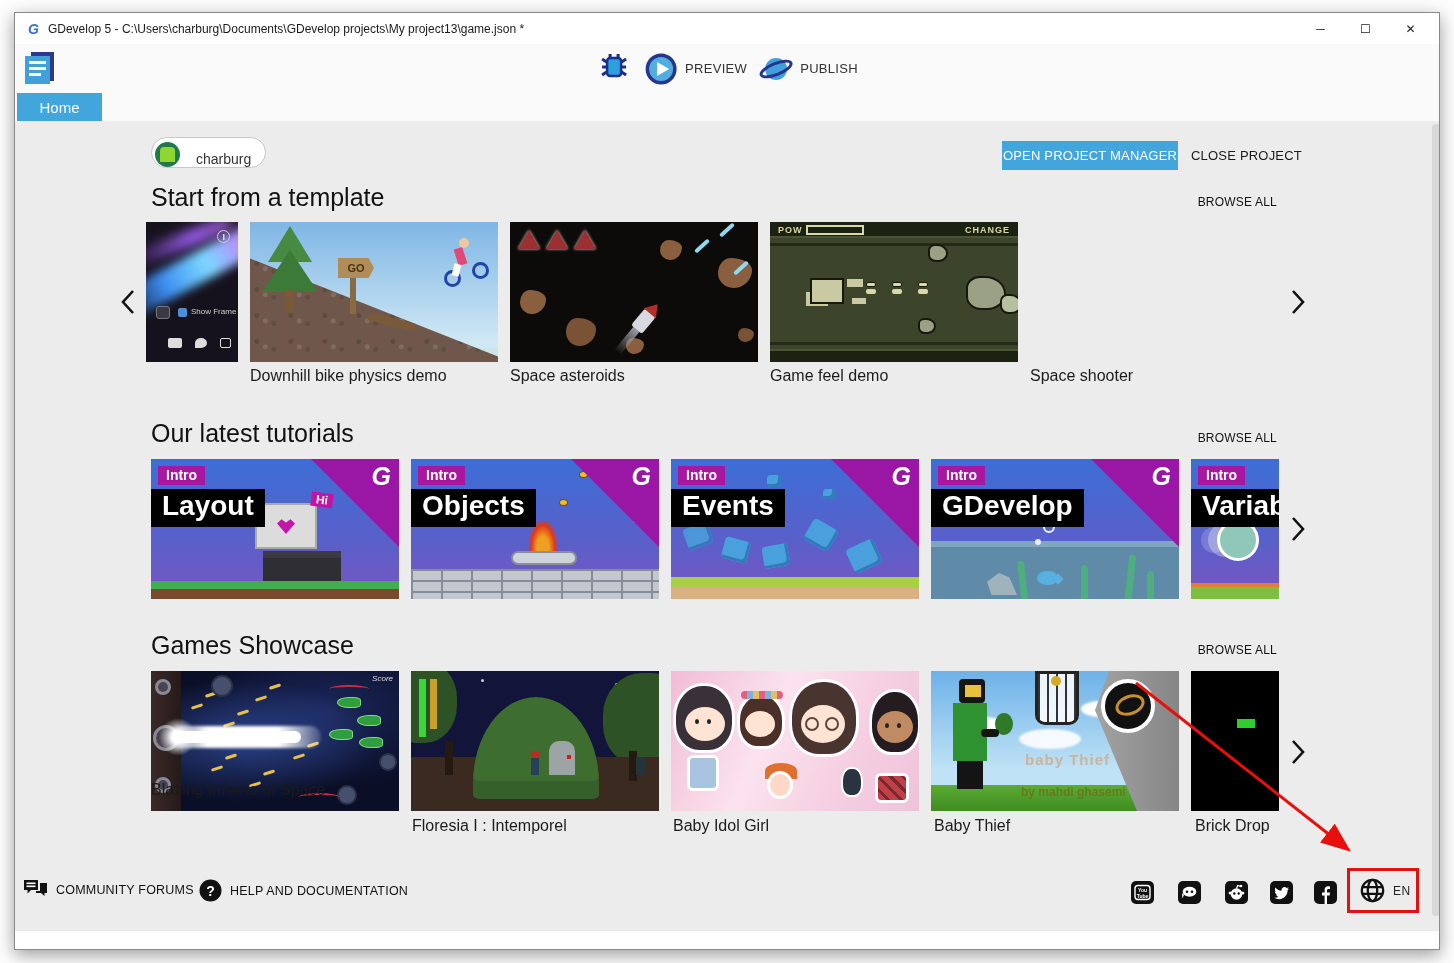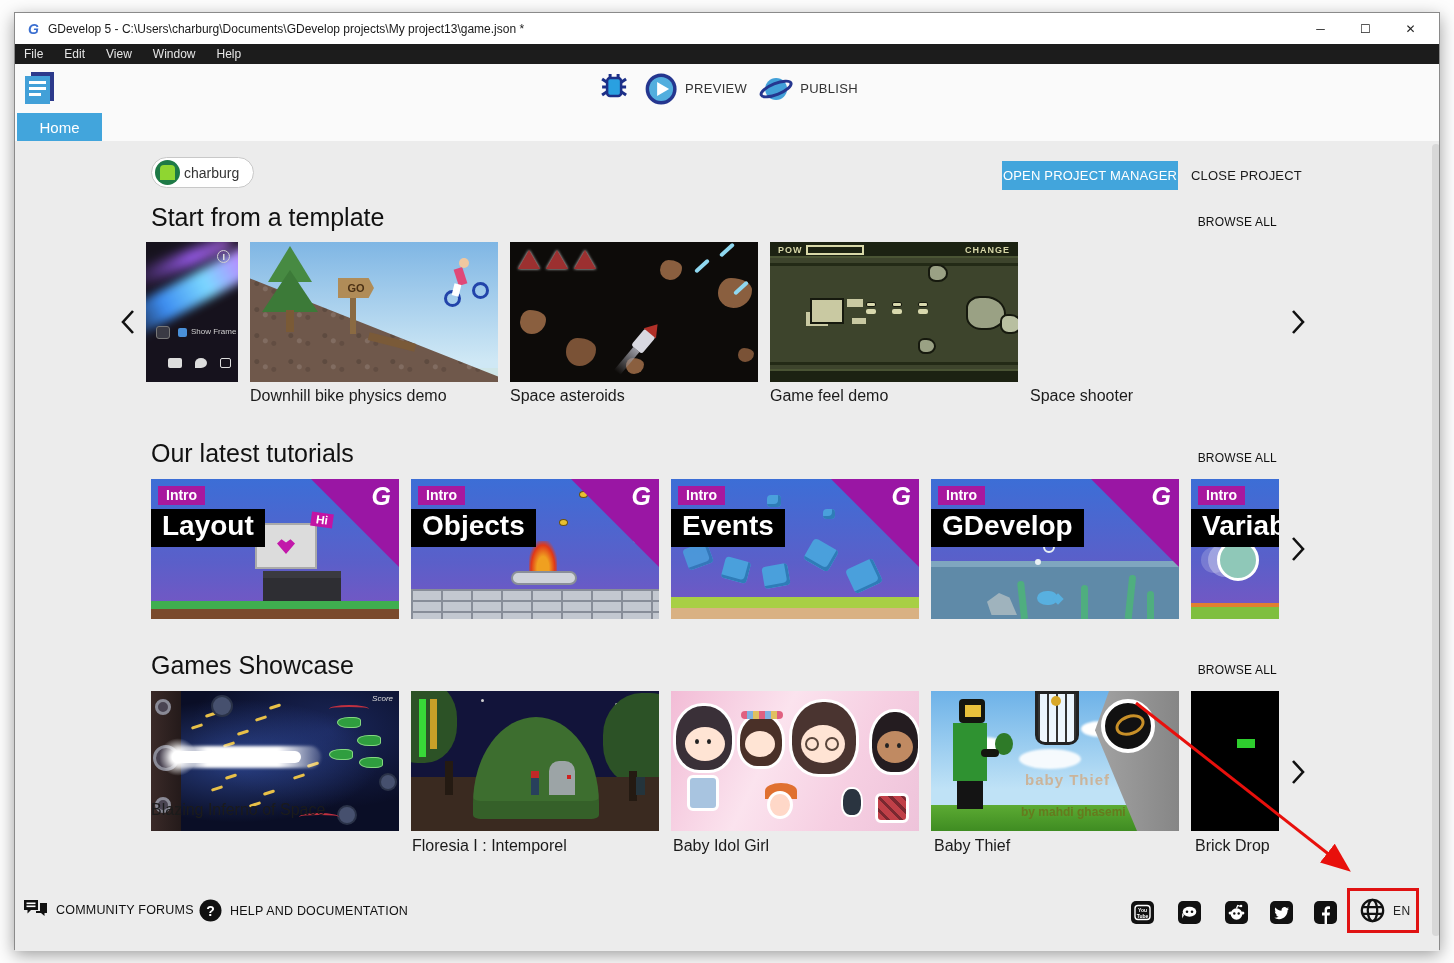--- a/index.html
+++ b/index.html
@@ -22,21 +22,21 @@
   .tb-label { font-size:13px; color:#333; letter-spacing:.3px; }
   .tb-group { display:flex; align-items:center; gap:7px; }
   
   #tabrow { position:relative; height:28px; background:#fafafa; }
   #tab-home { position:absolute; left:2px; top:0; width:85px; height:28px; background:#42a5dc; color:#fff;
               font-size:15px; display:flex; align-items:center; justify-content:center; }
   
   #content { position:relative; height:810px; background:#ececec; overflow:hidden; }
   #scroll-thumb { position:absolute; left:1417px; top:3px; width:8px; height:792px; background:#d8d8d8; border-radius:4px; }
 
-  #user-chip { position:absolute; left:136px; top:16px; height:31px; display:flex; align-items:center; gap:4px;
+  #user-chip { position:absolute; left:136px; top:16px; height:31px; display:flex; align-items:flex-end; gap:16px;
                background:#fff; border:1px solid #c8c8c8; border-radius:16px; padding:0 14px 0 3px; }
   #avatar { width:25px; height:25px; border-radius:50%; background:#1e7a46; position:relative; overflow:hidden; }
   #avatar i { position:absolute; left:5px; top:5px; width:15px; height:15px; background:#8fd631; border-radius:4px;
               box-shadow:-4px 4px 0 -4px #8fd631, 4px 4px 0 -4px #8fd631; }
   #user-chip b { font-size:14px; font-weight:400; color:#333; }
 
   #opm-btn { position:absolute; left:987px; top:20px; width:176px; height:29px; background:#42a5dc; color:#fff;
              border:none; font-size:13px; font-family:inherit; letter-spacing:.2px; }
   #close-project { position:absolute; left:1176px; top:27px; font-size:13px; color:#1a1a1a; letter-spacing:.2px; }
 
@@ -238,27 +238,20 @@
   <div id="titlebar">
     <span class="gd-logo">G</span>
     <span id="title-text">GDevelop 5 - C:\Users\charburg\Documents\GDevelop projects\My project13\game.json *</span>
     <div id="win-controls">
       <span>─</span>
       <span>☐</span>
       <span>✕</span>
     </div>
   </div>
 
-  <div id="menubar">
-    <span>File</span>
-    <span>Edit</span>
-    <span>View</span>
-    <span>Window</span>
-    <span>Help</span>
-  </div>
 
   <div id="toolbar">
     <span id="pm-icon">
       <svg width="40" height="40" viewBox="0 0 40 40">
           <rect x="11" y="4" width="23" height="29" fill="#2c3a8c"></rect>
           <rect x="5" y="8" width="25" height="28" fill="#42a0d8"></rect>
           <rect x="9" y="13" width="17" height="3" fill="#fff"></rect>
           <rect x="9" y="19" width="17" height="3" fill="#fff"></rect>
           <rect x="9" y="25" width="12" height="3" fill="#fff"></rect>
         </svg>

